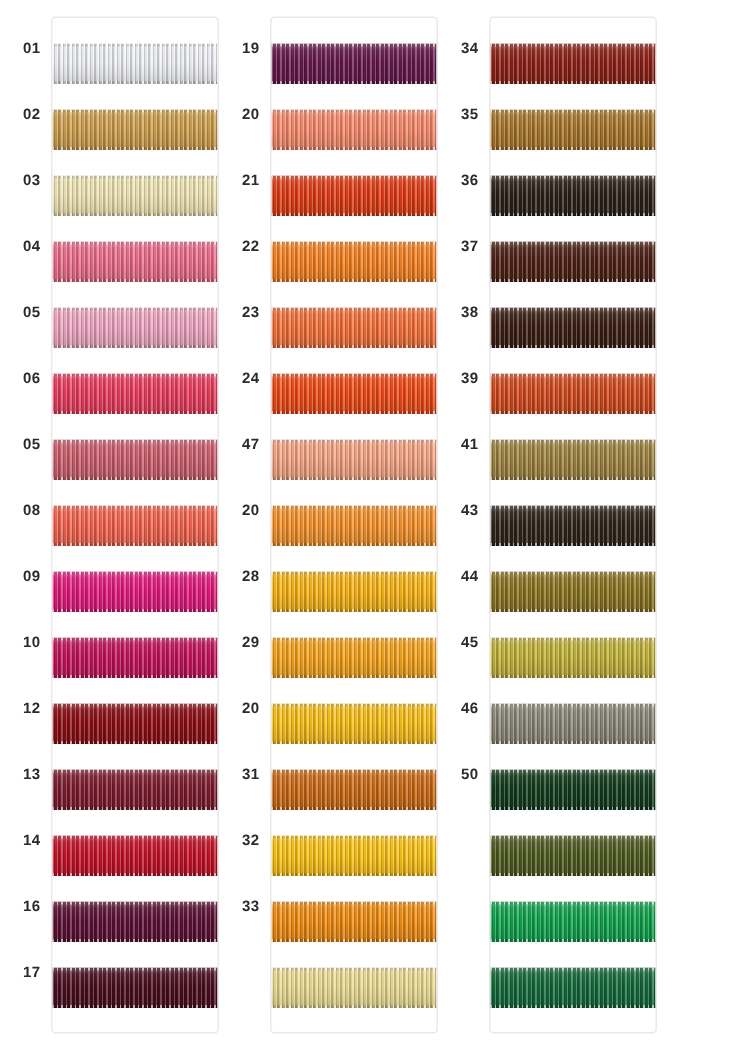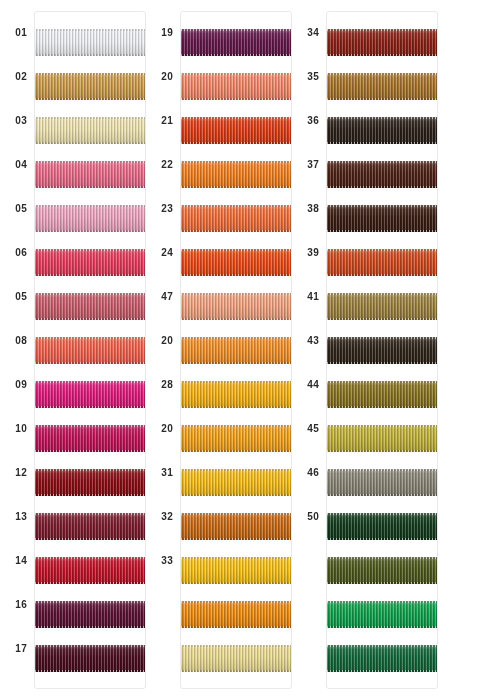--- a/index.html
+++ b/index.html
@@ -330,20 +330,23 @@
         <div class="row">
           <span class="row-label">47</span>
         </div>
         <div class="row">
           <span class="row-label">20</span>
         </div>
         <div class="row">
           <span class="row-label">28</span>
         </div>
         <div class="row">
+          <span class="row-label">29</span>
+        </div>
+        <div class="row">
           <span class="row-label">20</span>
         </div>
         <div class="row">
           <span class="row-label">31</span>
         </div>
         <div class="row">
           <span class="row-label">32</span>
         </div>
         <div class="row">
           <span class="row-label">33</span>

